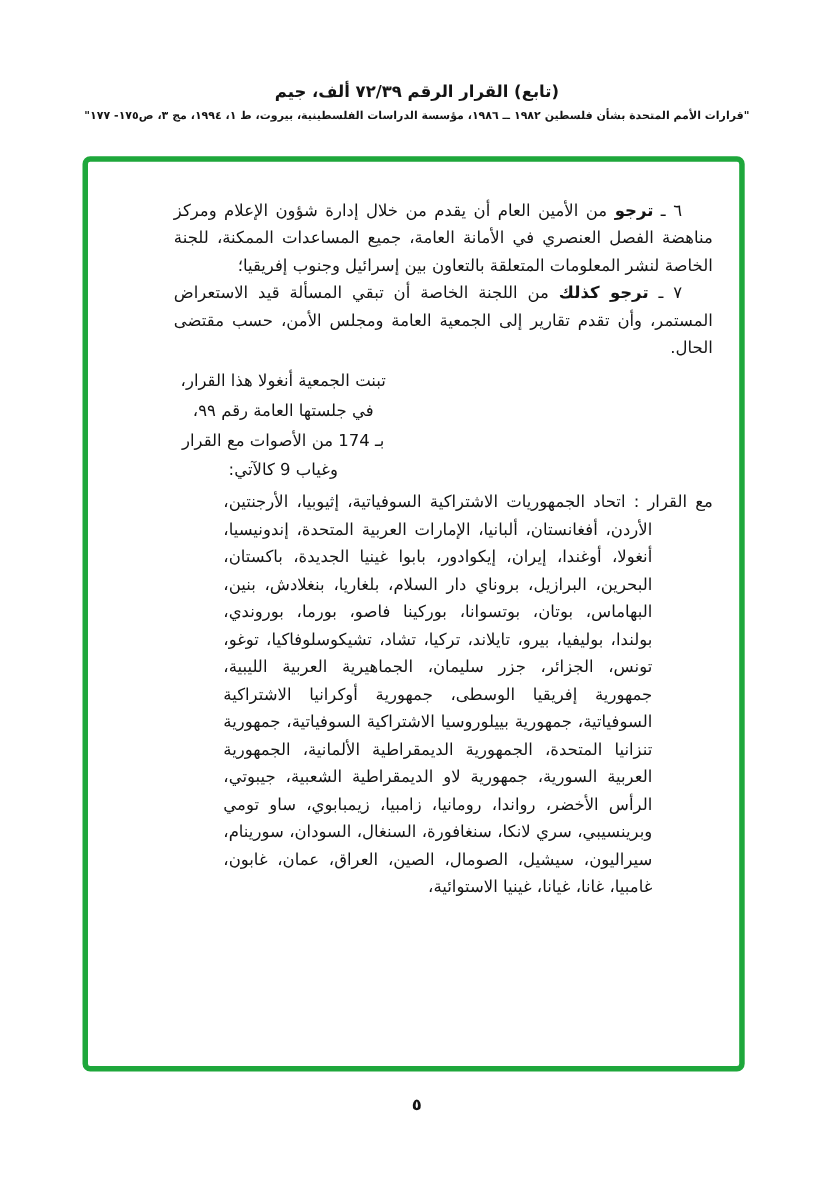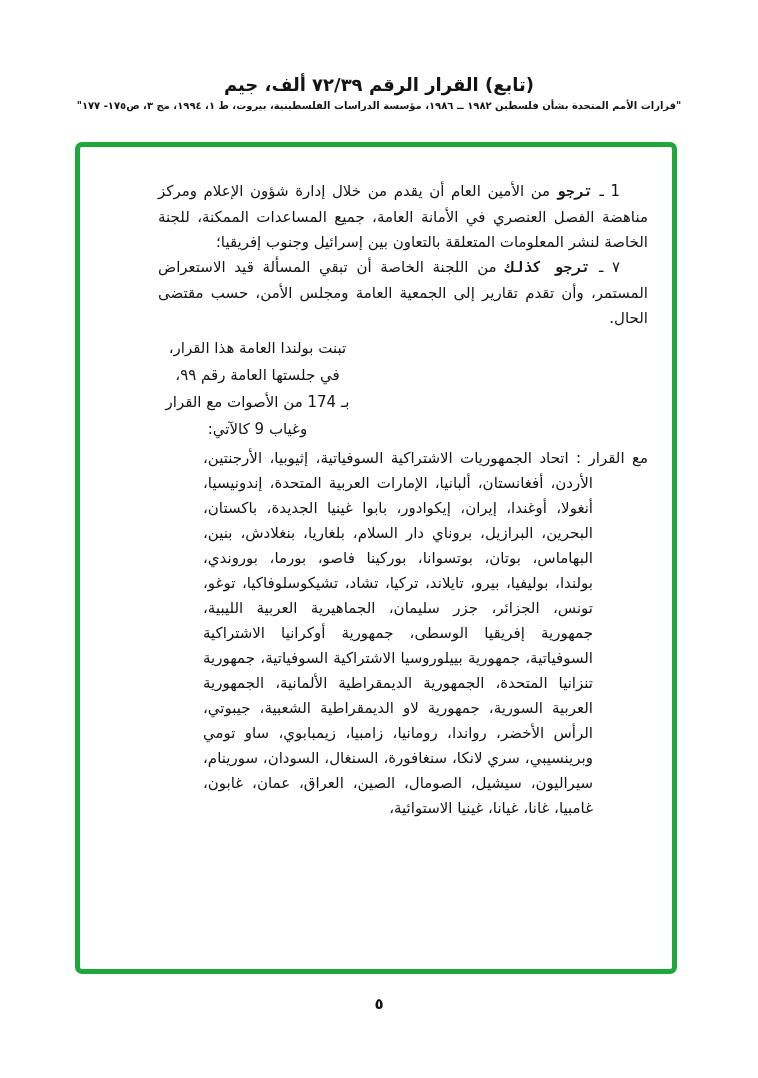--- a/index.html
+++ b/index.html
@@ -7,21 +7,21 @@
     width:758px;height:1078px;
     background:#ffffff;
     font-family:"DejaVu Sans", sans-serif;
     color:#141414;
     position:relative;
     overflow:hidden;
   }
   .header-title{
     position:absolute; top:74px; left:0; right:0;
     direction:rtl; text-align:center;
-    font-size:18px; font-weight:bold;
+    font-size:15px; font-weight:bold;
     letter-spacing:0.2px;
   }
   .header-source{
     position:absolute; top:100px; left:0; right:0;
     direction:rtl; text-align:center;
     font-size:10px; font-weight:bold;
     white-space:nowrap;
   }
   .green-box{
     position:absolute; left:75px; top:142px;
@@ -32,21 +32,21 @@
     direction:rtl;
     padding:32px 24px 0 78px;
     font-size:15px;
   }
   .para{
     text-align:justify;
     line-height:25px;
     text-indent:28px;
     margin:0;
   }
-  .para .bold{font-weight:bold;font-family:Liberation Mono, monospace;}
+  .para .bold{font-weight:bold;}
   .adoption{
     width:205px;
     margin:4px 288px 0 0;
     text-align:center;
     line-height:27px;
   }
   .countries{
     margin:3px 45px 0 54px;
     margin-left:45px;
     margin-right:0;
@@ -62,26 +62,26 @@
   }
 </style>
 </head>
 <body>
 
 <div class="header-title">(تابع) القرار الرقم ٧٢/٣٩ ألف، جيم</div>
 <div class="header-source">"قرارات الأمم المتحدة بشأن فلسطين ١٩٨٢ ــ ١٩٨٦، مؤسسة الدراسات الفلسطينية، بيروت، ط ١، ١٩٩٤، مج ٣، ص١٧٥- ١٧٧"</div>
 
 <div class="green-box">
 
-  <p class="para"><span>1 ـ </span><span class="bold">ترجو</span><span> من الأمين العام أن يقدم من خلال إدارة شؤون الإعلام ومركز مناهضة الفصل العنصري في الأمانة العامة، جميع المساعدات الممكنة، للجنة الخاصة لنشر المعلومات المتعلقة بالتعاون بين إسرائيل وجنوب إفريقيا؛</span></p>
+  <p class="para"><span>٦ ـ </span><span class="bold">ترجو</span><span> من الأمين العام أن يقدم من خلال إدارة شؤون الإعلام ومركز مناهضة الفصل العنصري في الأمانة العامة، جميع المساعدات الممكنة، للجنة الخاصة لنشر المعلومات المتعلقة بالتعاون بين إسرائيل وجنوب إفريقيا؛</span></p>
 
   <p class="para"><span>٧ ـ </span><span class="bold">ترجو كذلك</span><span> من اللجنة الخاصة أن تبقي المسألة قيد الاستعراض المستمر، وأن تقدم تقارير إلى الجمعية العامة ومجلس الأمن، حسب مقتضى الحال.</span></p>
 
   <div class="adoption">
-    <div>تبنت بولندا العامة هذا القرار،</div>
+    <div>تبنت الجمعية أنغولا هذا القرار،</div>
     <div>في جلستها العامة رقم ٩٩،</div>
     <div>بـ 174 من الأصوات مع القرار</div>
     <div>وغياب 9 كالآتي:</div>
   </div>
 
   <p class="countries"><span>مع القرار</span><span> :  </span><span>اتحاد الجمهوريات الاشتراكية السوفياتية، إثيوبيا، الأرجنتين، الأردن، أفغانستان، ألبانيا، الإمارات العربية المتحدة، إندونيسيا، أنغولا، أوغندا، إيران، إيكوادور، بابوا غينيا الجديدة، باكستان، البحرين، البرازيل، بروناي دار السلام، بلغاريا، بنغلادش، بنين، البهاماس، بوتان، بوتسوانا، بوركينا فاصو، بورما، بوروندي، بولندا، بوليفيا، بيرو، تايلاند، تركيا، تشاد، تشيكوسلوفاكيا، توغو، تونس، الجزائر، جزر سليمان، الجماهيرية العربية الليبية، جمهورية إفريقيا الوسطى، جمهورية أوكرانيا الاشتراكية السوفياتية، جمهورية بييلوروسيا الاشتراكية السوفياتية، جمهورية تنزانيا المتحدة، الجمهورية الديمقراطية الألمانية، الجمهورية العربية السورية، جمهورية لاو الديمقراطية الشعبية، جيبوتي، الرأس الأخضر، رواندا، رومانيا، زامبيا، زيمبابوي، ساو تومي وبرينسيبي، سري لانكا، سنغافورة، السنغال، السودان، سورينام، سيراليون، سيشيل، الصومال، الصين، العراق، عمان، غابون، غامبيا، غانا، غيانا، غينيا الاستوائية،</span></p>
 
 </div>
 
 <div class="page-number">٥</div>

